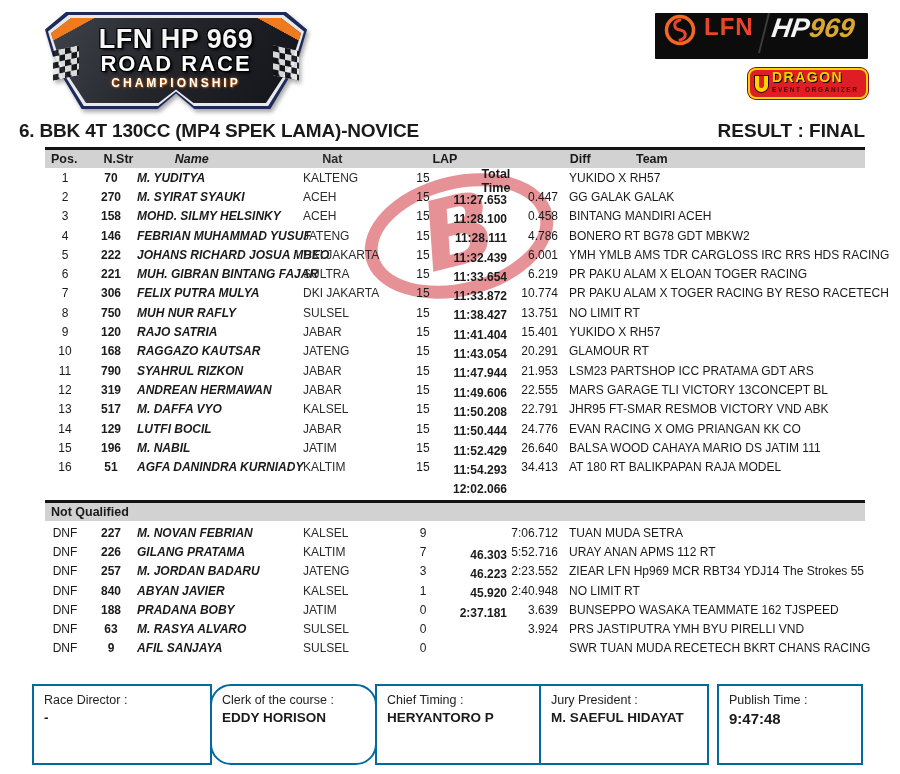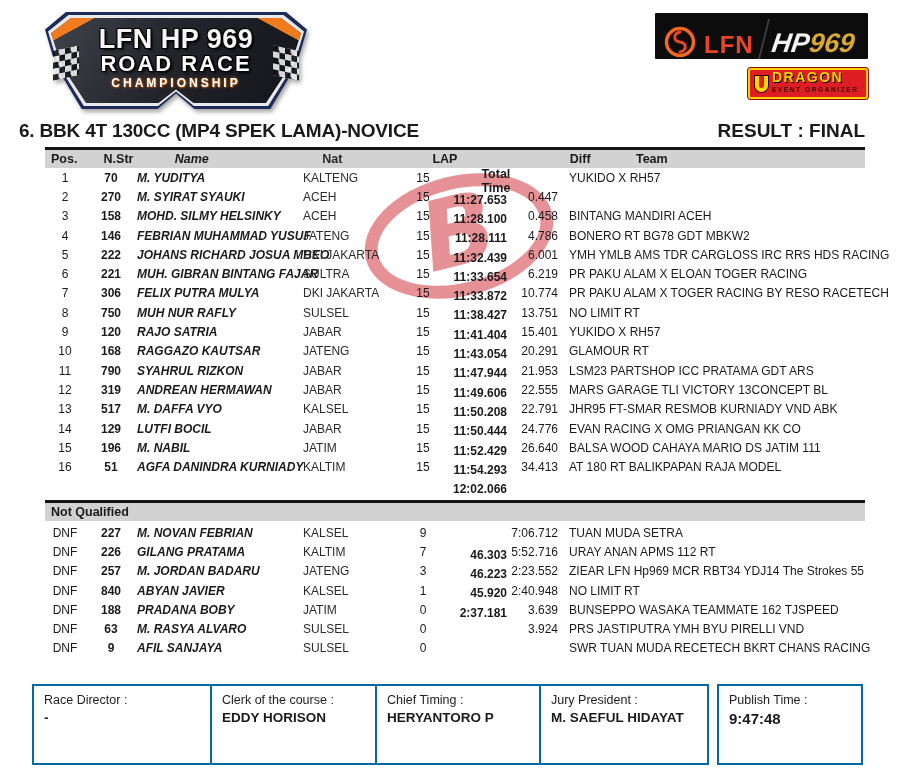--- a/index.html
+++ b/index.html
@@ -25,31 +25,31 @@
   .check.r { right:8px; transform:skewY(12deg); }
   .badge-t1 { font-size:27px; font-weight:900; color:#f5f5f5; letter-spacing:.5px; line-height:28px;
     text-shadow:1px 1px 0 #000,-1px 1px 0 #000,1px -1px 0 #000,-1px -1px 0 #000,2px 2px 3px #000; }
   .badge-t2 { font-size:22px; font-weight:900; color:#fdfdfd; letter-spacing:2px; line-height:23px; margin-top:-1px;
     text-shadow:1px 1px 0 #000,-1px 1px 0 #000,1px -1px 0 #000,-1px -1px 0 #000,2px 2px 3px #000; }
   .badge-t3 { font-size:12px; font-weight:800; color:#ffffff; letter-spacing:3px; margin-top:1px;
     text-shadow:0 0 3px #f07c1f,1px 1px 1px #7a3a06,0 0 2px #000; }
 
   
   .lfn-bar { position:absolute; top:13px; right:32px; width:213px; height:46px; background:#0c0c0c;
-    display:flex; align-items:flex-end; padding:0 8px; z-index:3; border-radius:1px; }
+    display:flex; align-items:flex-start; padding:0 8px; z-index:3; border-radius:1px; }
   .lfn-emblem { flex:0 0 auto; }
   .lfn-word { color:#e8452a; font-weight:900; font-size:24px; letter-spacing:1px; margin-left:7px; }
   .lfn-div { width:2px; height:40px; background:#3c3c3c; transform:skewX(-14deg); margin:0 7px 0 9px; }
   .hp969 { font-style:italic; font-weight:900; font-size:27px; letter-spacing:0; transform:skewX(-8deg); white-space:nowrap; }
   .hp969 .hp { color:#f3f3f3; }
   .hp969 .num { color:#d9a733; }
 
   
   .dragon { position:absolute; top:68px; right:32px; width:120px; height:31px; background:#df1d24;
-    border:2px solid #ffd200; border-radius:3px; box-shadow:0 0 0 1px #8e0d0d; display:flex; align-items:center;
+    border:2px solid #ffd200; border-radius:8px; box-shadow:0 0 0 1px #8e0d0d; display:flex; align-items:center;
     padding:1px 5px; z-index:3; }
   .u-icon { width:13px; height:16px; border:4px solid #ffd200; border-top:none; border-radius:0 0 8px 8px;
     box-shadow:0 0 0 1px #2b0000; margin-right:4px; flex:0 0 auto; }
   .dragon-txt { display:flex; flex-direction:column; line-height:12px; }
   .dragon-name { color:#ffd200; font-weight:900; font-size:14px; letter-spacing:1.5px; text-shadow:1px 1px 0 #000; }
   .dragon-sub { color:#3f0e00; font-weight:800; font-size:6.5px; letter-spacing:1.6px; margin-top:1px; }
 
   
   .doc-title { position:absolute; left:19px; top:120px; font-size:19px; font-weight:900; letter-spacing:-0.2px; z-index:3; }
   .doc-status { position:absolute; right:35px; top:120px; font-size:19px; font-weight:900; z-index:3; }
@@ -87,21 +87,21 @@
   .nq { position:absolute; left:45px; top:500px; width:820px; z-index:2; }
   .nq-head { background:#d2d2d2; border-top:3px solid #141414; height:21px; display:flex; align-items:center;
     font-weight:bold; font-size:12.5px; padding-left:6px; margin-bottom:2px; }
 
   
   .footer { position:absolute; left:32px; top:684px; width:833px; height:81px; display:flex; z-index:3; }
   .fbox { border:2px solid #0369a1; height:81px; padding:7px 10px; background:#fff; }
   .fbox + .fbox { margin-left:-2px; }
   .fbox .lbl { font-size:12.5px; color:#222; }
   .fbox .val { font-size:13.5px; font-weight:bold; margin-top:3px; }
-  .fb1 { width:180px; } .fb2 { width:167px; } .fb3 { width:170px; } .fb4 { width:166px; }
+  .fb1 { width:180px; } .fb2 { width:167px;border-radius:21px; } .fb3 { width:170px; } .fb4 { width:166px; }
   .fb5 { width:146px; margin-left:8px !important; }
   .fb5 .val { font-size:15px; }
 </style>
 </head>
 <body>
 
 <div class="page">
 
   <div class="badge">
     <div class="badge-outer"></div>
@@ -164,20 +164,21 @@
     <div class="c team">YUKIDO X RH57</div>
   </div>
         <div class="row">
     <div class="c pos">2</div>
     <div class="c nstr">270</div>
     <div class="c name">M. SYIRAT SYAUKI</div>
     <div class="c nat">ACEH</div>
     <div class="c lap">15</div>
     <div class="c total">11:28.100</div>
     <div class="c diff">0.447</div>
+    <div class="c team">GG GALAK GALAK</div>
   </div>
         <div class="row">
     <div class="c pos">3</div>
     <div class="c nstr">158</div>
     <div class="c name">MOHD. SILMY HELSINKY</div>
     <div class="c nat">ACEH</div>
     <div class="c lap">15</div>
     <div class="c total">11:28.111</div>
     <div class="c diff">0.458</div>
     <div class="c team">BINTANG MANDIRI ACEH</div>
@@ -273,21 +274,21 @@
     <div class="c team">MARS GARAGE TLI VICTORY 13CONCEPT BL</div>
   </div>
         <div class="row">
     <div class="c pos">13</div>
     <div class="c nstr">517</div>
     <div class="c name">M. DAFFA VYO</div>
     <div class="c nat">KALSEL</div>
     <div class="c lap">15</div>
     <div class="c total">11:50.444</div>
     <div class="c diff">22.791</div>
-    <div class="c team">JHR95 FT-SMAR RESMOB KURNIADY VND ABK</div>
+    <div class="c team">JHR95 FT-SMAR RESMOB VICTORY VND ABK</div>
   </div>
         <div class="row">
     <div class="c pos">14</div>
     <div class="c nstr">129</div>
     <div class="c name">LUTFI BOCIL</div>
     <div class="c nat">JABAR</div>
     <div class="c lap">15</div>
     <div class="c total">11:52.429</div>
     <div class="c diff">24.776</div>
     <div class="c team">EVAN RACING X OMG PRIANGAN KK CO</div>

